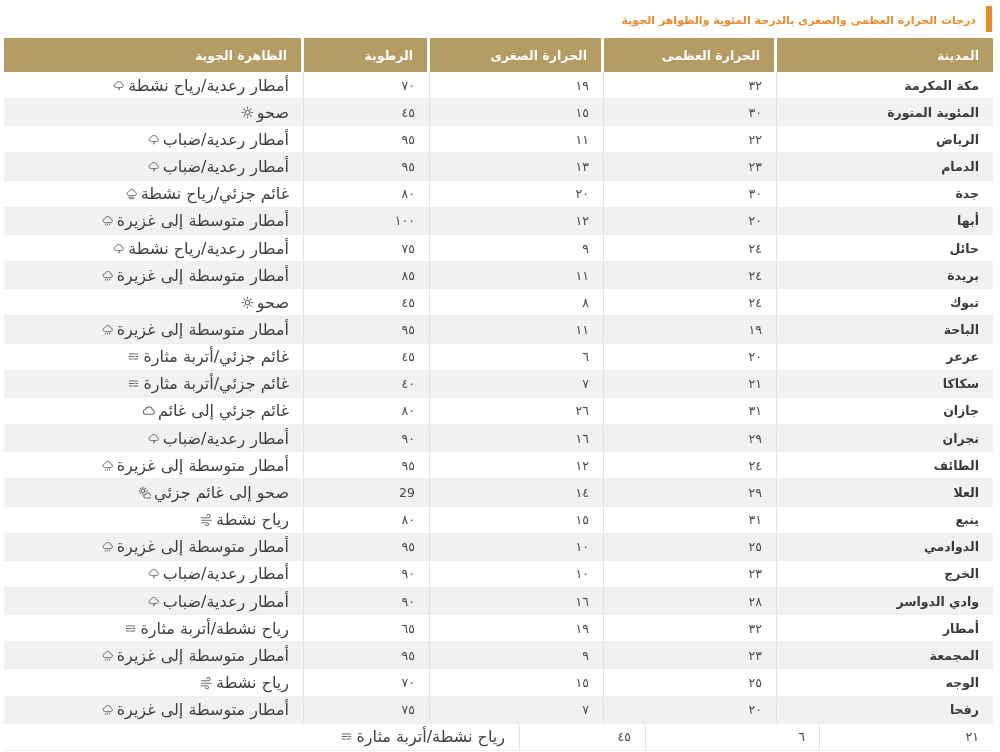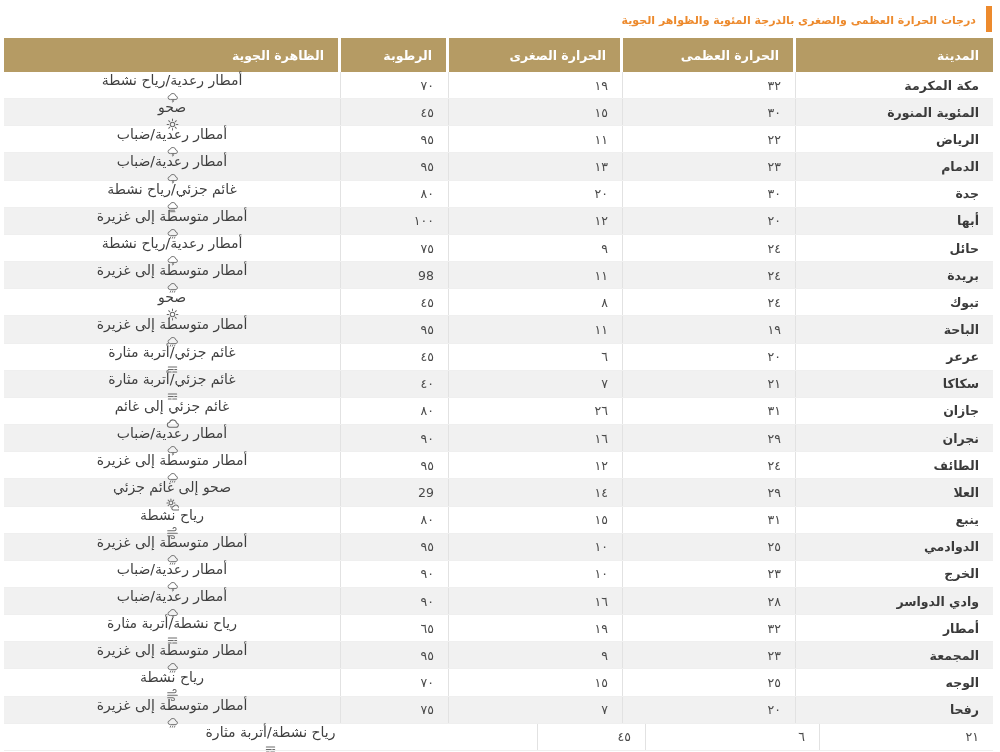--- a/index.html
+++ b/index.html
@@ -38,43 +38,43 @@
   }
   .th {
     display: flex; align-items: center;
     padding: 0 14px;
     color: #ffffff;
     font-size: 12.5px;
     font-weight: bold;
     height: 100%;
   }
   .th + .th { border-inline-start: 3px solid #ffffff; }
-  .c-city { width: 197px; }
+  .c-city { width: 216px; }
   .c-max  { width: 173px; }
   .c-min  { width: 174px; }
-  .c-hum  { width: 108px; }
+  .c-hum  { width: 126px; }
   .c-phen { flex: 1; }
   .tbody .tr {
     display: flex;
     height: 27.16px;
     background: #ffffff;
     border-bottom: 1px solid #efefef;
   }
   .tbody .tr:nth-child(even) { background: #F1F1F1; }
   .td {
     display: flex; align-items: center;
     padding: 0 14px;
     height: 100%;
     font-size: 12.5px;
     color: #3F3F3F;
   }
   .td + .td { border-inline-start: 1px solid #E2E2E2; }
   .td.c-city { color: #3A3A3A; font-weight: bold; }
   .td.c-max, .td.c-min, .td.c-hum { color: #4A4A4A; }
-  .td.c-phen { gap: 3px; font-size: 14px; flex-direction: column; }
+  .td.c-phen { gap: 3px; font-size: 16px; }
   .wx-icon {
     display: inline-flex;
     color: #6B6B6B;
     flex: 0 0 auto;
   }
   .wx-icon svg { width: 13px; height: 13px; display: block; }
 </style>
 </head>
 <body>
 
@@ -201,21 +201,21 @@
               <path d="M7.6 10.4 6 12.8h1.4l-1 2.4 2.9-3.1H7.9l1.1-1.7z" fill="currentColor" stroke="none"></path>
             </svg>
           </span>
     </div>
   </div>
 
   <div class="tr">
     <div class="td c-city">بريدة</div>
     <div class="td c-max">٢٤</div>
     <div class="td c-min">١١</div>
-    <div class="td c-hum">98</div>
+    <div class="td c-hum">٨٥</div>
     <div class="td c-phen">
       <span class="phen-label">أمطار متوسطة إلى غزيرة</span>
       <span class="wx-icon">
             <svg viewBox="0 0 14 16">
               <path d="M4.2 10.6a2.5 2.5 0 0 1-.3-5 3.7 3.7 0 0 1 7.2.6 2.2 2.2 0 0 1-.5 4.4z" fill="none" stroke="currentColor" stroke-width="1.1" stroke-linecap="round" stroke-linejoin="round"></path>
               <path d="M4.8 12.2l-.6 1.6M7.4 12.2l-.6 1.6M10 12.2l-.6 1.6" fill="none" stroke="currentColor" stroke-width="1.1" stroke-linecap="round" stroke-linejoin="round"></path>
             </svg>
           </span>
     </div>
   </div>

